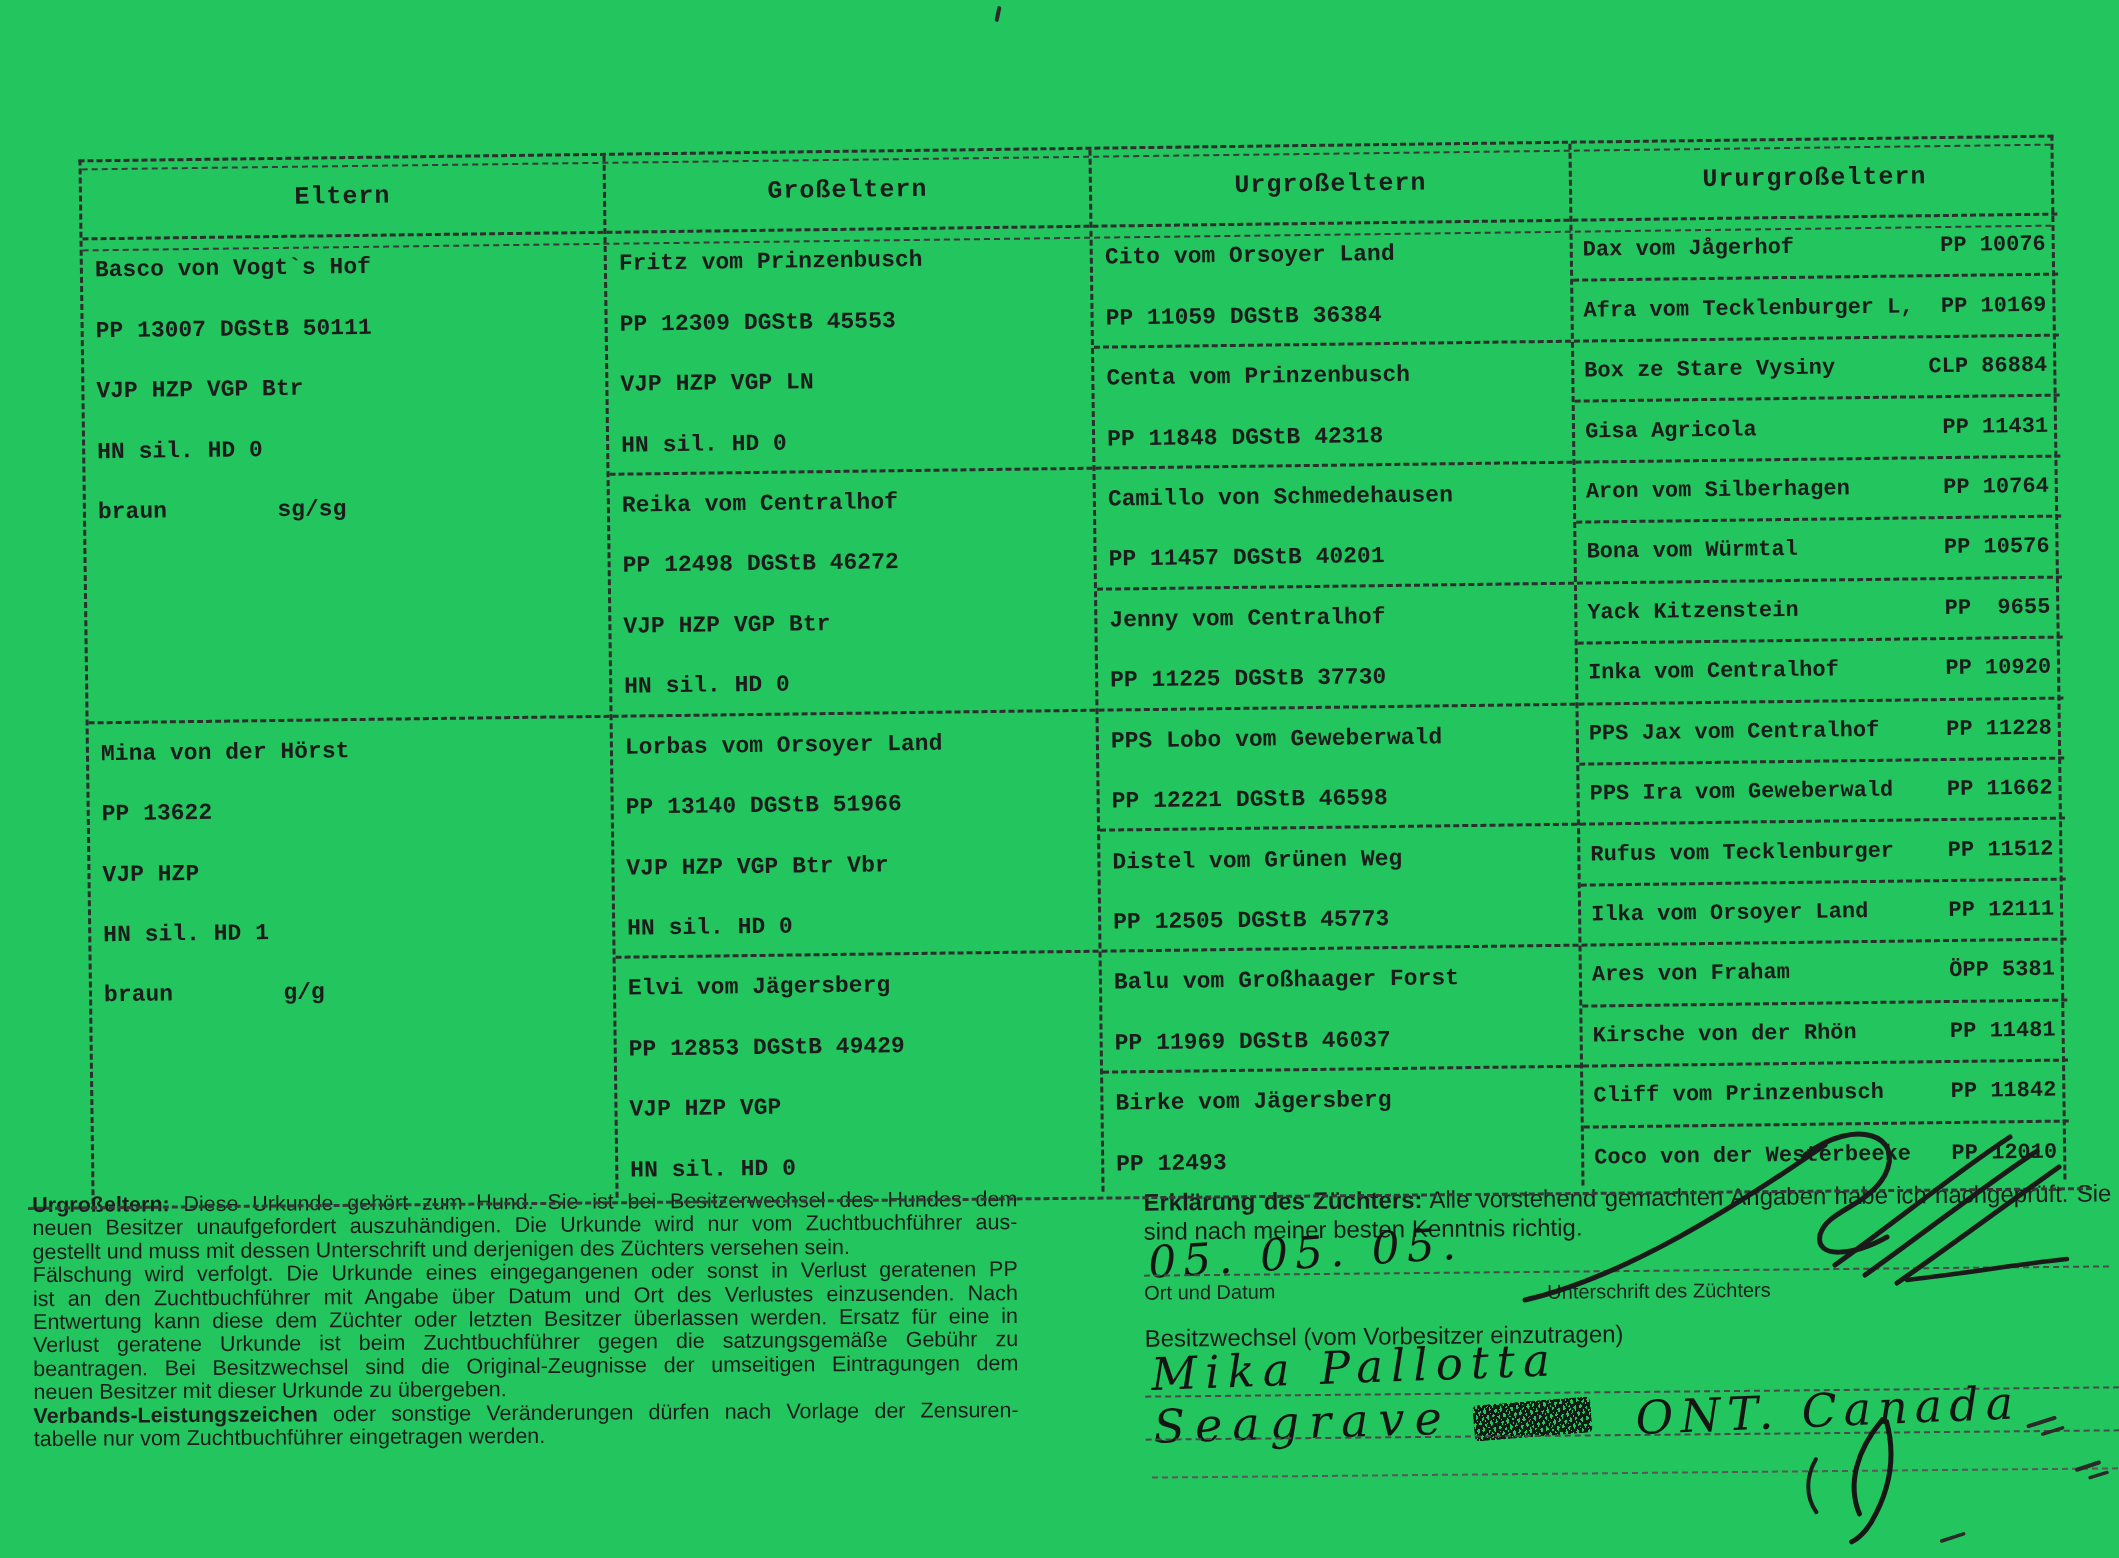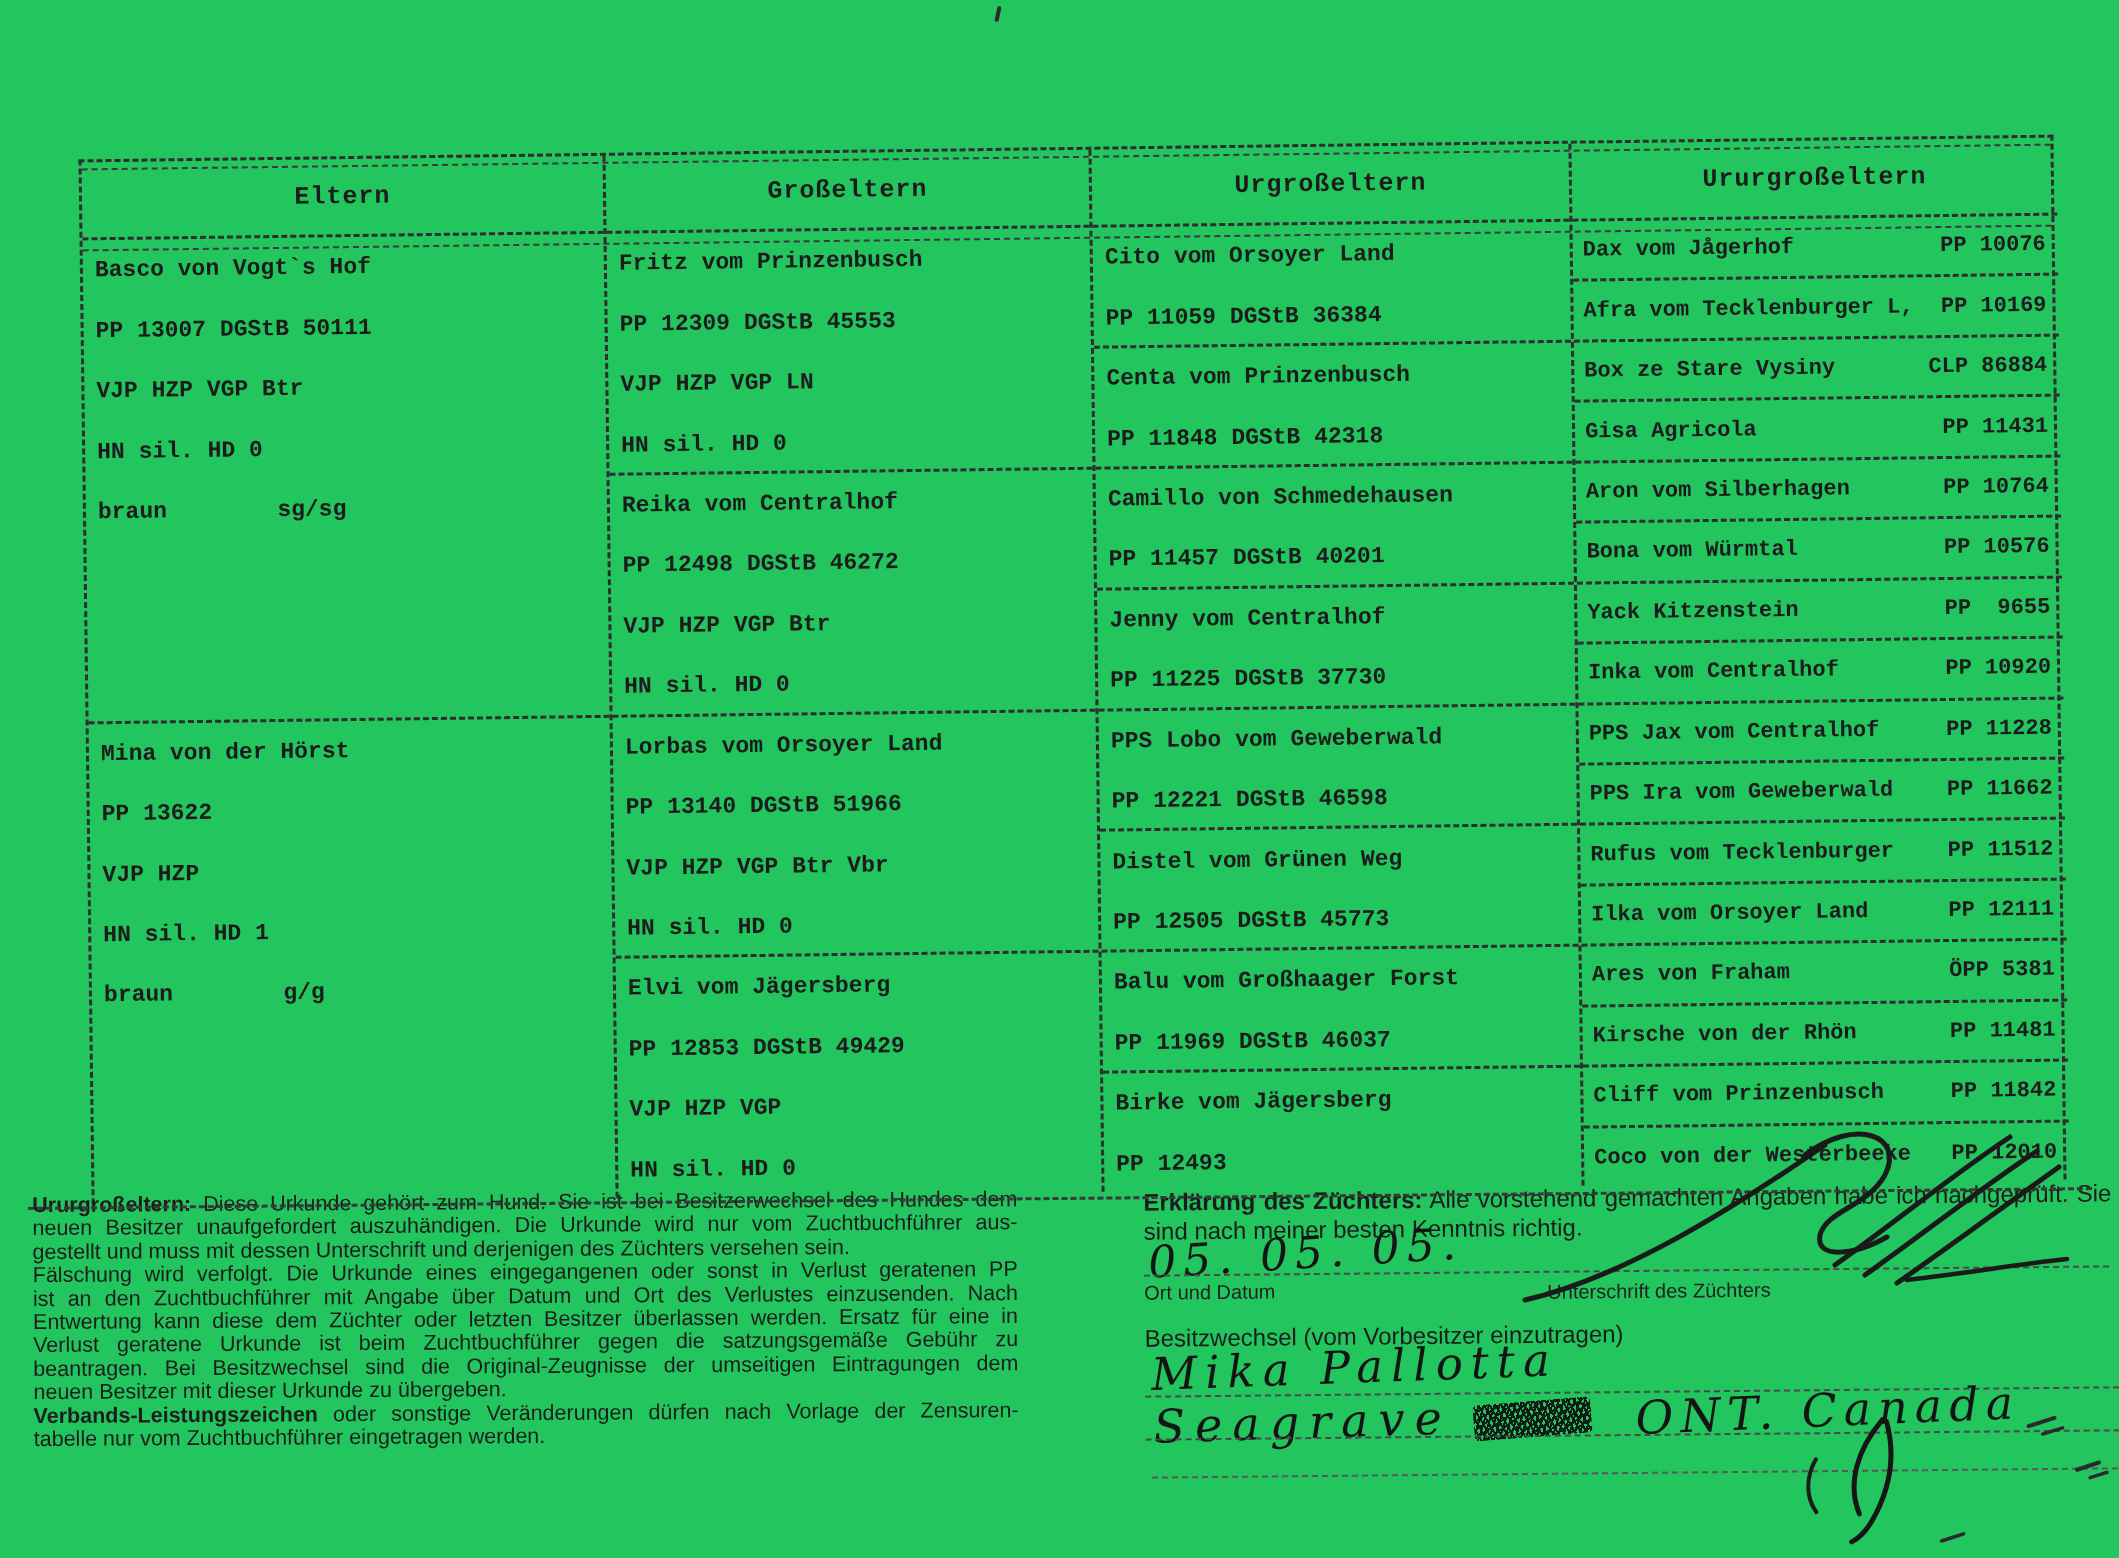--- a/index.html
+++ b/index.html
@@ -193,21 +193,21 @@
       <div class="row4"><span>Ares von Fraham</span><span>ÖPP 5381</span></div>
       <div class="row4"><span>Kirsche von der Rhön</span><span>PP 11481</span></div>
       <div class="row4"><span>Cliff vom Prinzenbusch</span><span>PP 11842</span></div>
       <div class="row4 last"><span>Coco von der Westerbeeke</span><span>PP 12010</span></div>
     </div>
   </div>
 
   <div class="bottom-rule"></div>
 
   <div class="note-left">
-    <div class="note-line full"><b>Ururgroßeltern:</b><span> Diese Urkunde gehört zum Hund. Sie ist bei Besitzerwechsel des Hundes dem</span></div>
+    <div class="note-line full"><b>Urgroßeltern:</b><span> Diese Urkunde gehört zum Hund. Sie ist bei Besitzerwechsel des Hundes dem</span></div>
     <div class="note-line full"><span>neuen Besitzer unaufgefordert auszuhändigen. Die Urkunde wird nur vom Zuchtbuchführer aus-</span></div>
     <div class="note-line"><span>gestellt und muss mit dessen Unterschrift und derjenigen des Züchters versehen sein.</span></div>
     <div class="note-line full"><span>Fälschung wird verfolgt. Die Urkunde eines eingegangenen oder sonst in Verlust geratenen PP</span></div>
     <div class="note-line full"><span>ist an den Zuchtbuchführer mit Angabe über Datum und Ort des Verlustes einzusenden. Nach</span></div>
     <div class="note-line full"><span>Entwertung kann diese dem Züchter oder letzten Besitzer überlassen werden. Ersatz für eine in</span></div>
     <div class="note-line full"><span>Verlust geratene Urkunde ist beim Zuchtbuchführer gegen die satzungsgemäße Gebühr zu</span></div>
     <div class="note-line full"><span>beantragen. Bei Besitzwechsel sind die Original-Zeugnisse der umseitigen Eintragungen dem</span></div>
     <div class="note-line"><span>neuen Besitzer mit dieser Urkunde zu übergeben.</span></div>
     <div class="note-line full"><b>Verbands-Leistungszeichen</b><span> oder sonstige Veränderungen dürfen nach Vorlage der Zensuren-</span></div>
     <div class="note-line"><span>tabelle nur vom Zuchtbuchführer eingetragen werden.</span></div>

